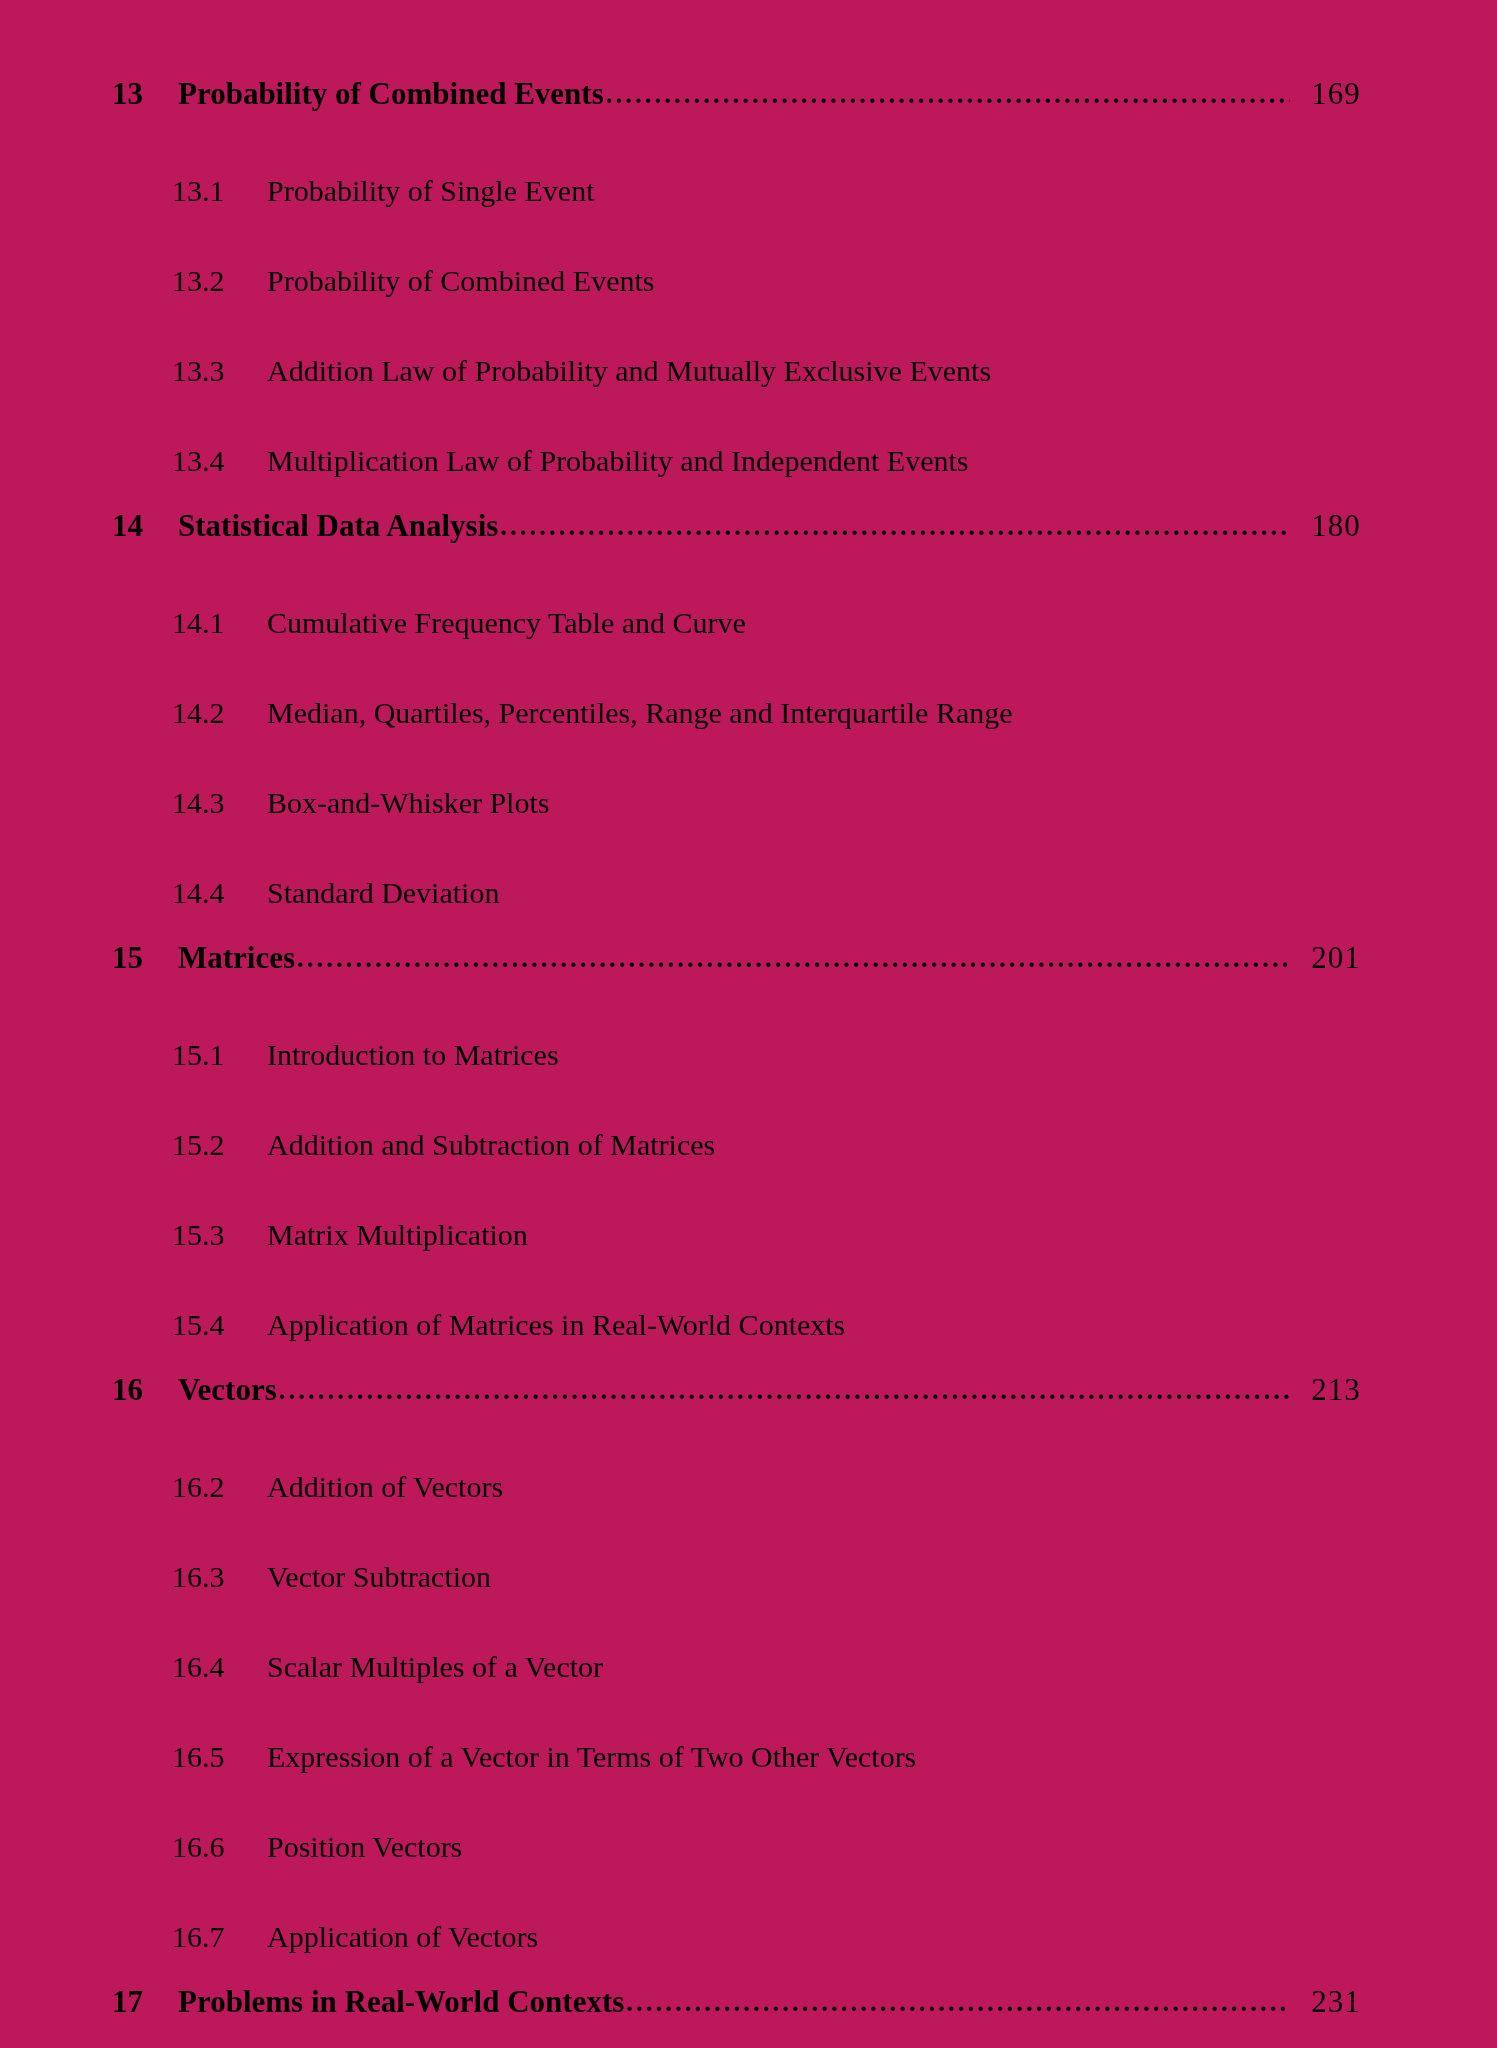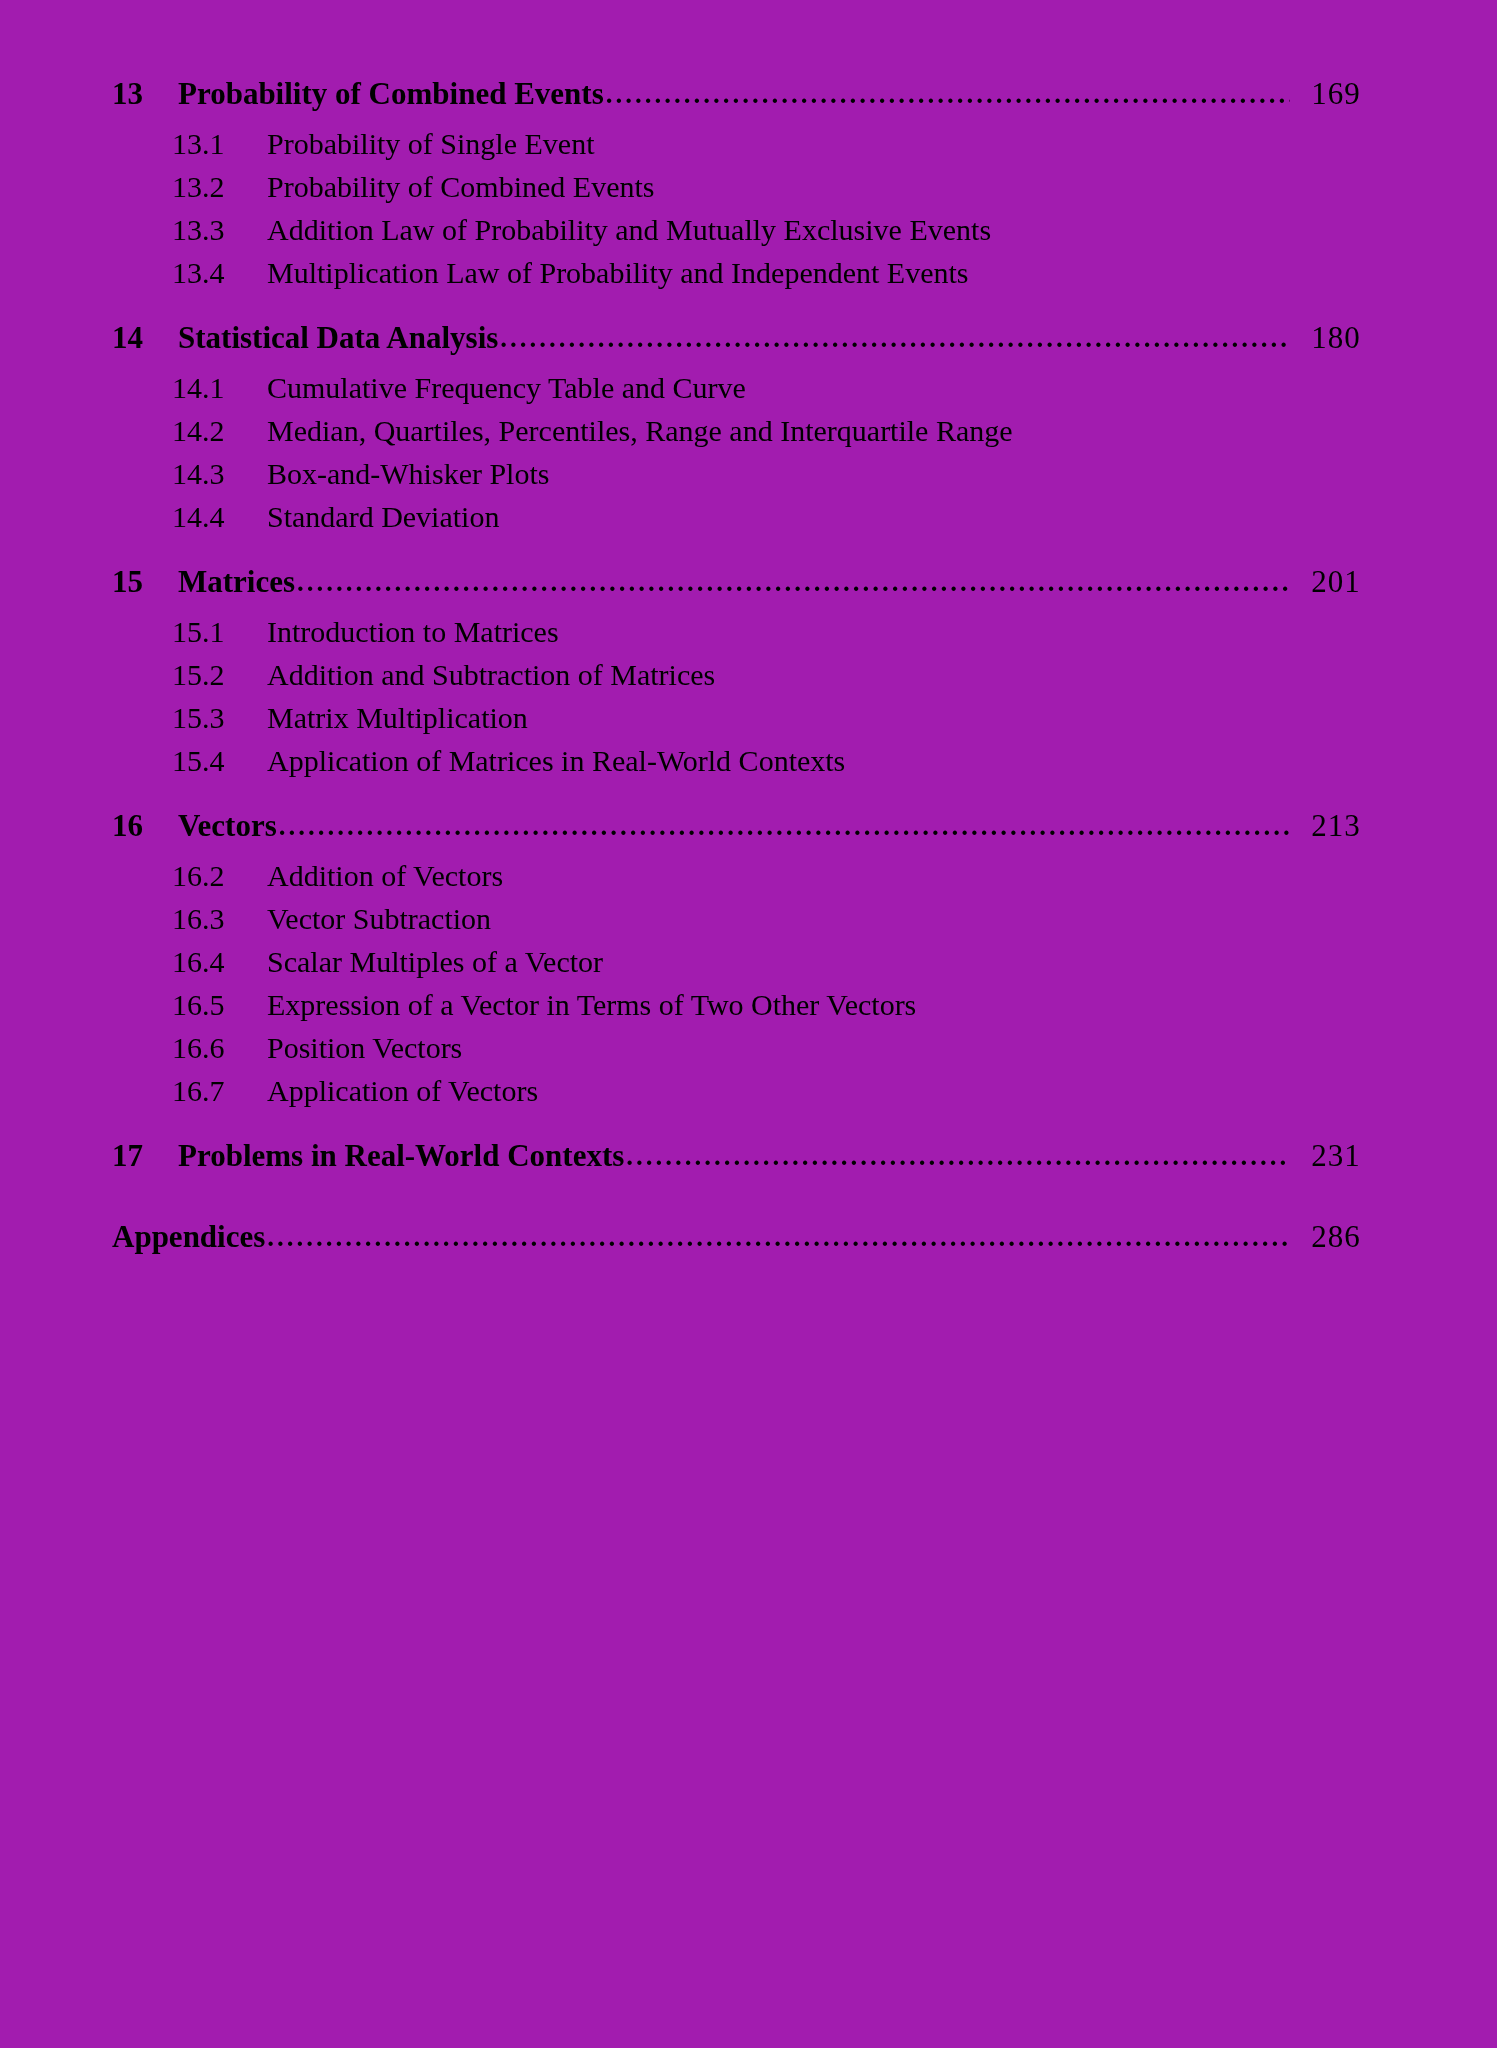--- a/index.html
+++ b/index.html
@@ -14,21 +14,21 @@
     color: #000000;
     position: relative;
     overflow: hidden;
   }
   .page {
     position: absolute;
     left: 0;
     top: 0;
     width: 1497px;
     height: 2048px;
-    background: #a21caf;
+    background: #be185d;
     box-sizing: border-box;
     padding: 78px 112px 16px 112px;
   }
   .toc {
     width: 1270px;
   }
 
   
   .chapter-row {
     display: flex;
@@ -85,20 +85,21 @@
     font-size: 30px;
     font-weight: normal;
     line-height: 1.0;
     margin: 0;
   }
   .section-num {
     flex: 0 0 auto;
     width: 95px;
     margin-left: 60px;
     text-align: left;
+    margin-top: 47px;
   }
   .section-title {
     flex: 1 1 auto;
     white-space: nowrap;
   }
 
   
   .chapter-block { margin-bottom: 0; }
   .chapter-row  { margin-bottom: 20px; }
   .section-row  { margin-bottom: 13px; }

